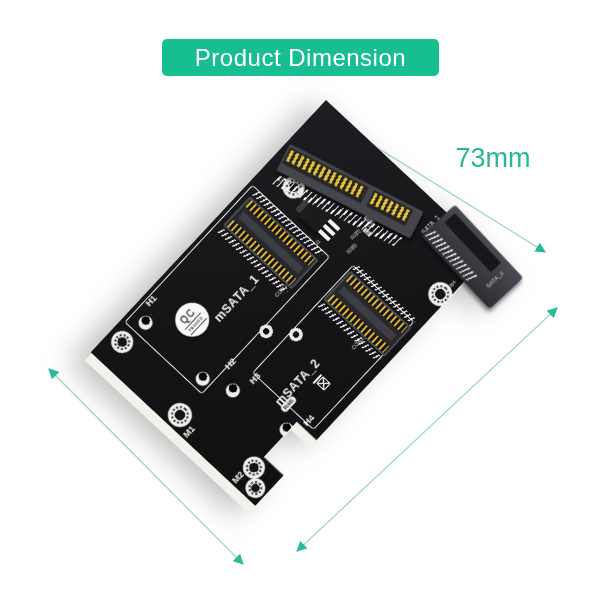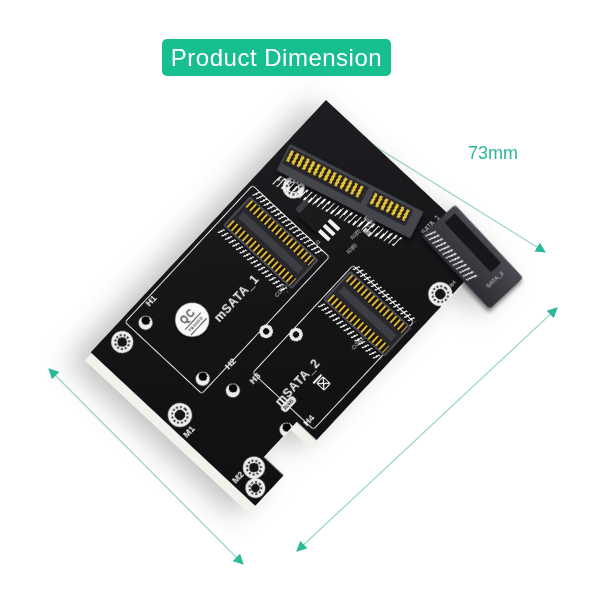--- a/index.html
+++ b/index.html
@@ -1,25 +1,25 @@
 <!DOCTYPE html>
 <html><head>
 <meta charset="utf-8">
 <style>
   html,body{margin:0;padding:0;background:#ffffff;}
   #canvas{position:relative;width:600px;height:600px;background:#ffffff;overflow:hidden;
           font-family:"Liberation Sans",sans-serif;}
 
   
-  .banner{position:absolute;left:162px;top:39px;width:229px;height:37px;background:#17be8f;
+  .banner{position:absolute;left:162px;top:39px;width:277px;height:37px;background:#17be8f;
           border-radius:5px;display:flex;align-items:center;justify-content:center;}
   .banner span{color:#fff;font-size:24px;font-weight:500;letter-spacing:.5px;}
 
   
-  .dim-label{position:absolute;color:#29b795;font-size:18px;text-align:center;}
+  .dim-label{position:absolute;color:#29b795;font-size:27px;text-align:center;}
   #dim-top{left:448px;top:143px;width:90px;}
   #dim-side{left:408px;top:446px;width:115px;}
   #dim-bottom{left:58px;top:472px;width:96px;}
   #dim-svg{position:absolute;left:0;top:0;pointer-events:none;}
 
   
   #board-wrap{position:absolute;left:326px;top:100px;width:225px;height:345px;
               transform:rotate(43deg);transform-origin:0 0;
               filter:drop-shadow(-10px 12px 14px rgba(0,0,0,.25));}
   .pcb-clip{clip-path:polygon(0% 0%,100% 0%,100% 74%,88% 74%,88% 88%,100% 88%,100% 100%,0% 100%);}

